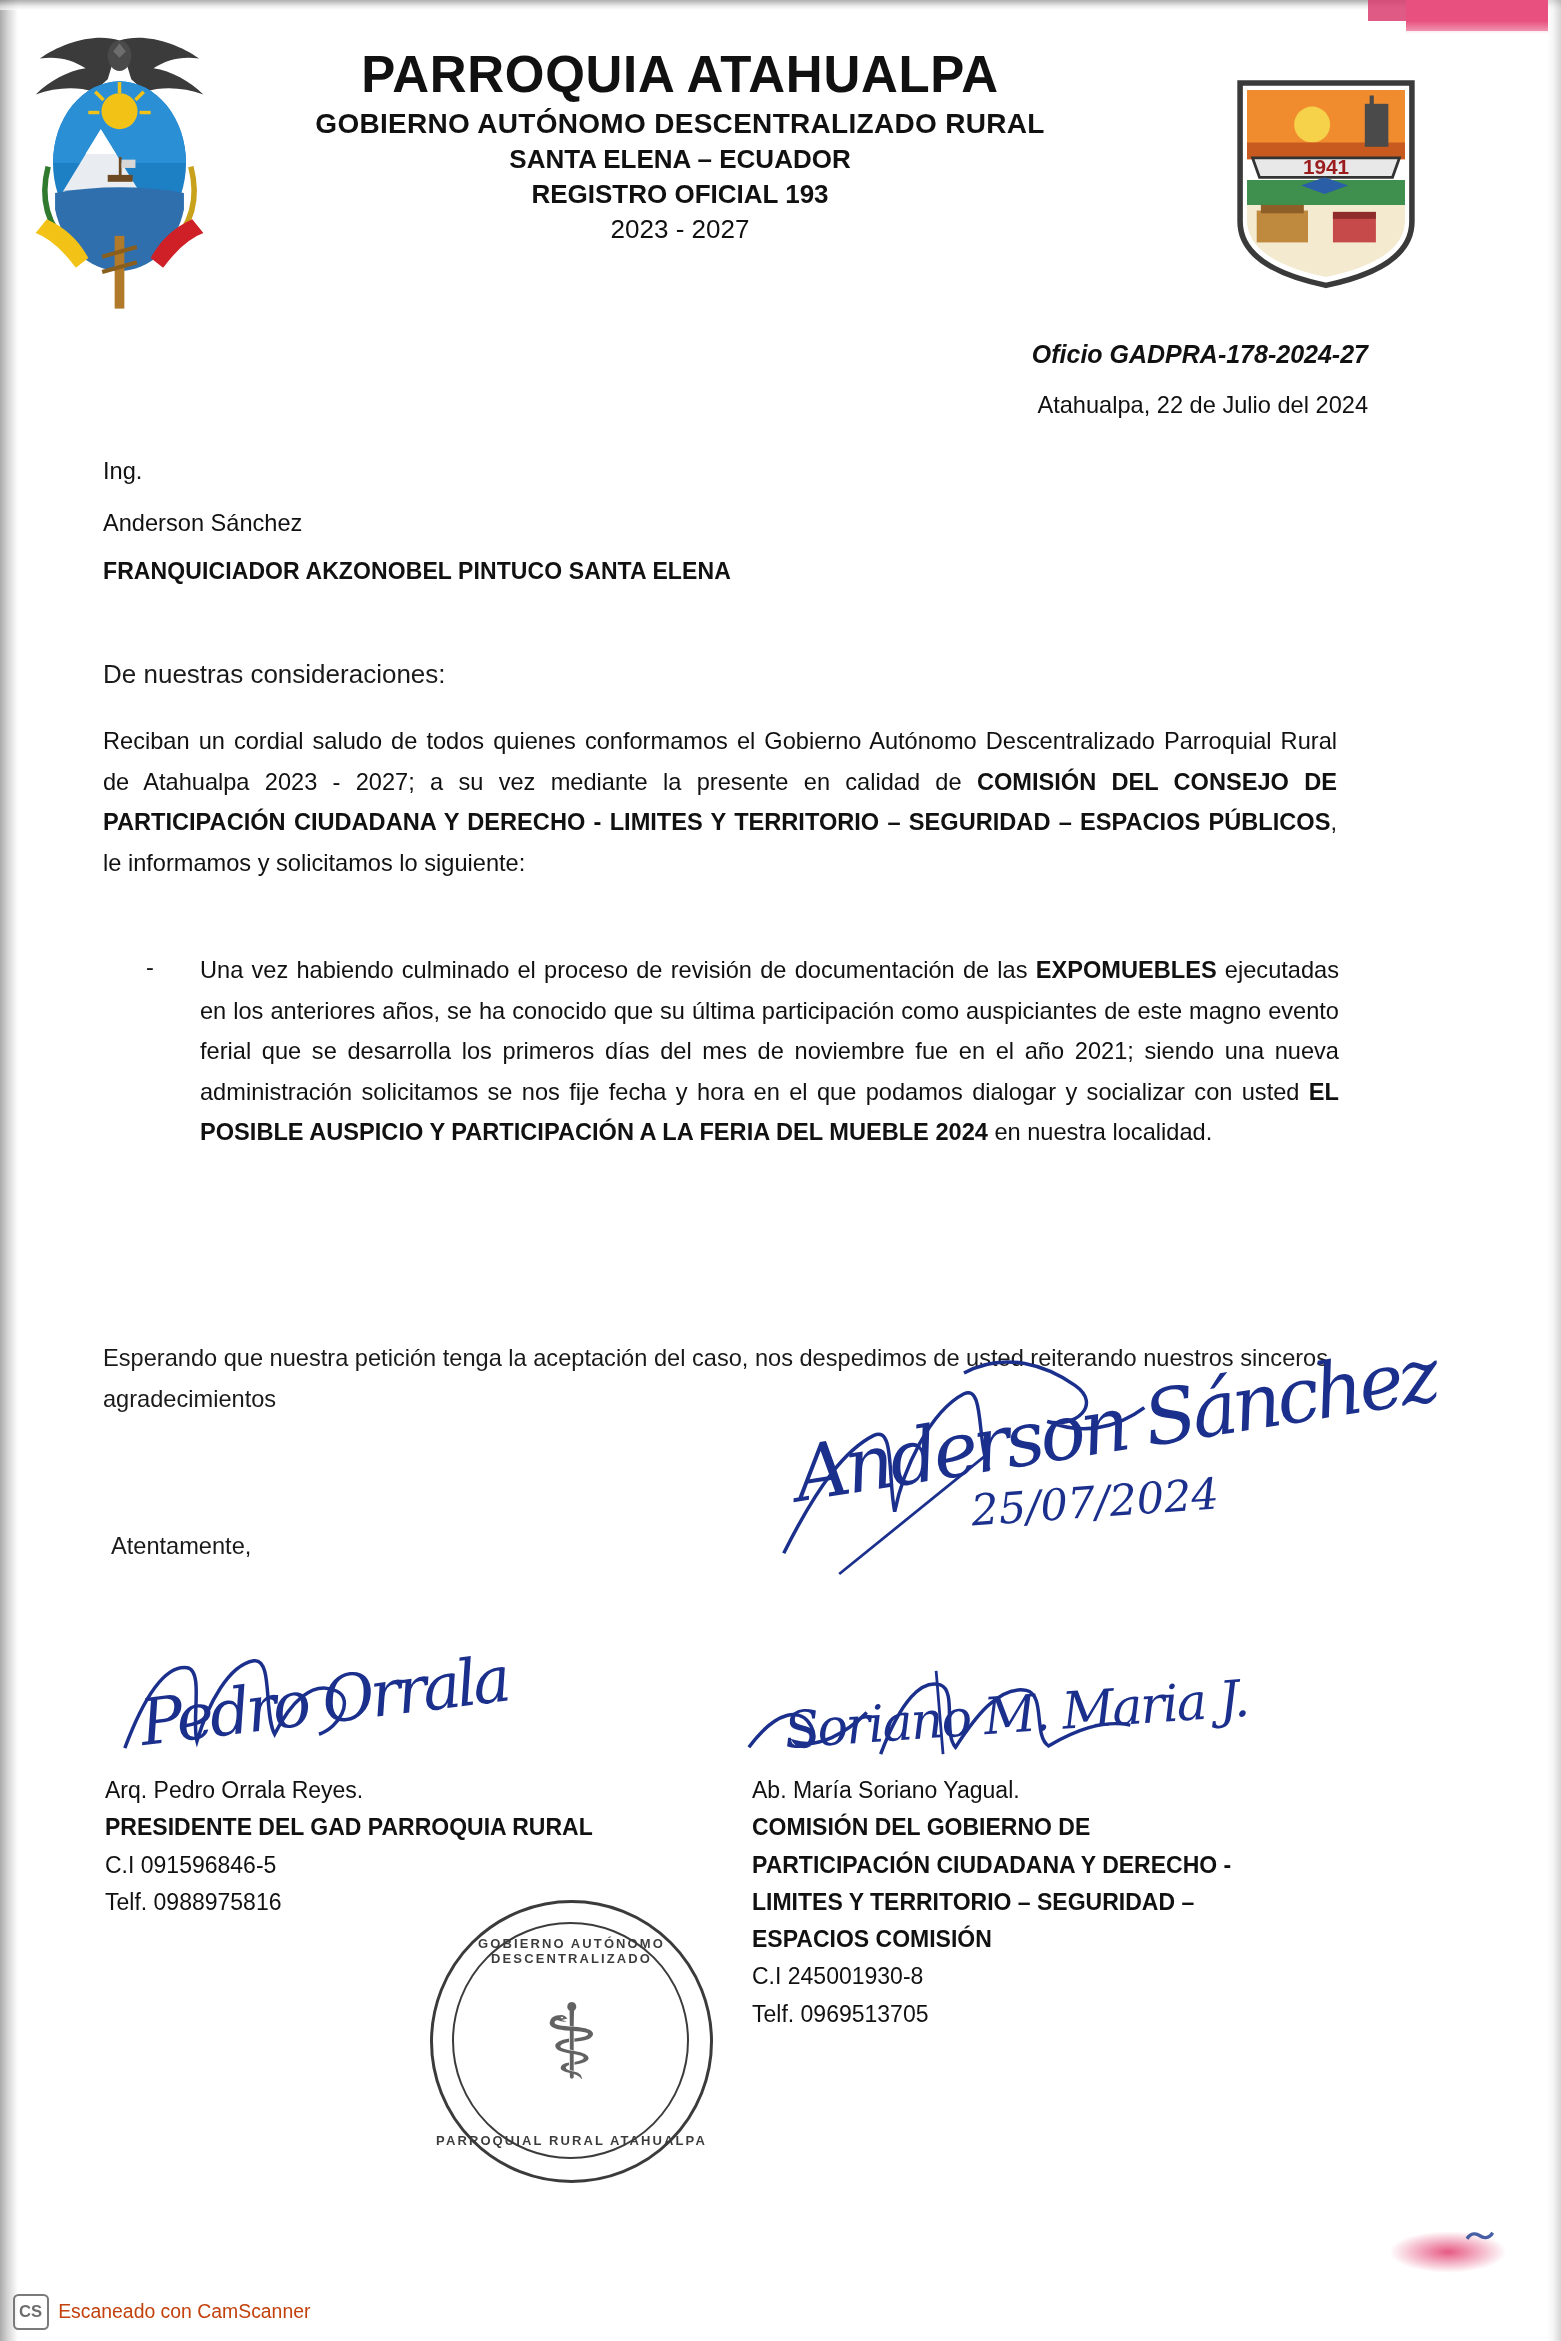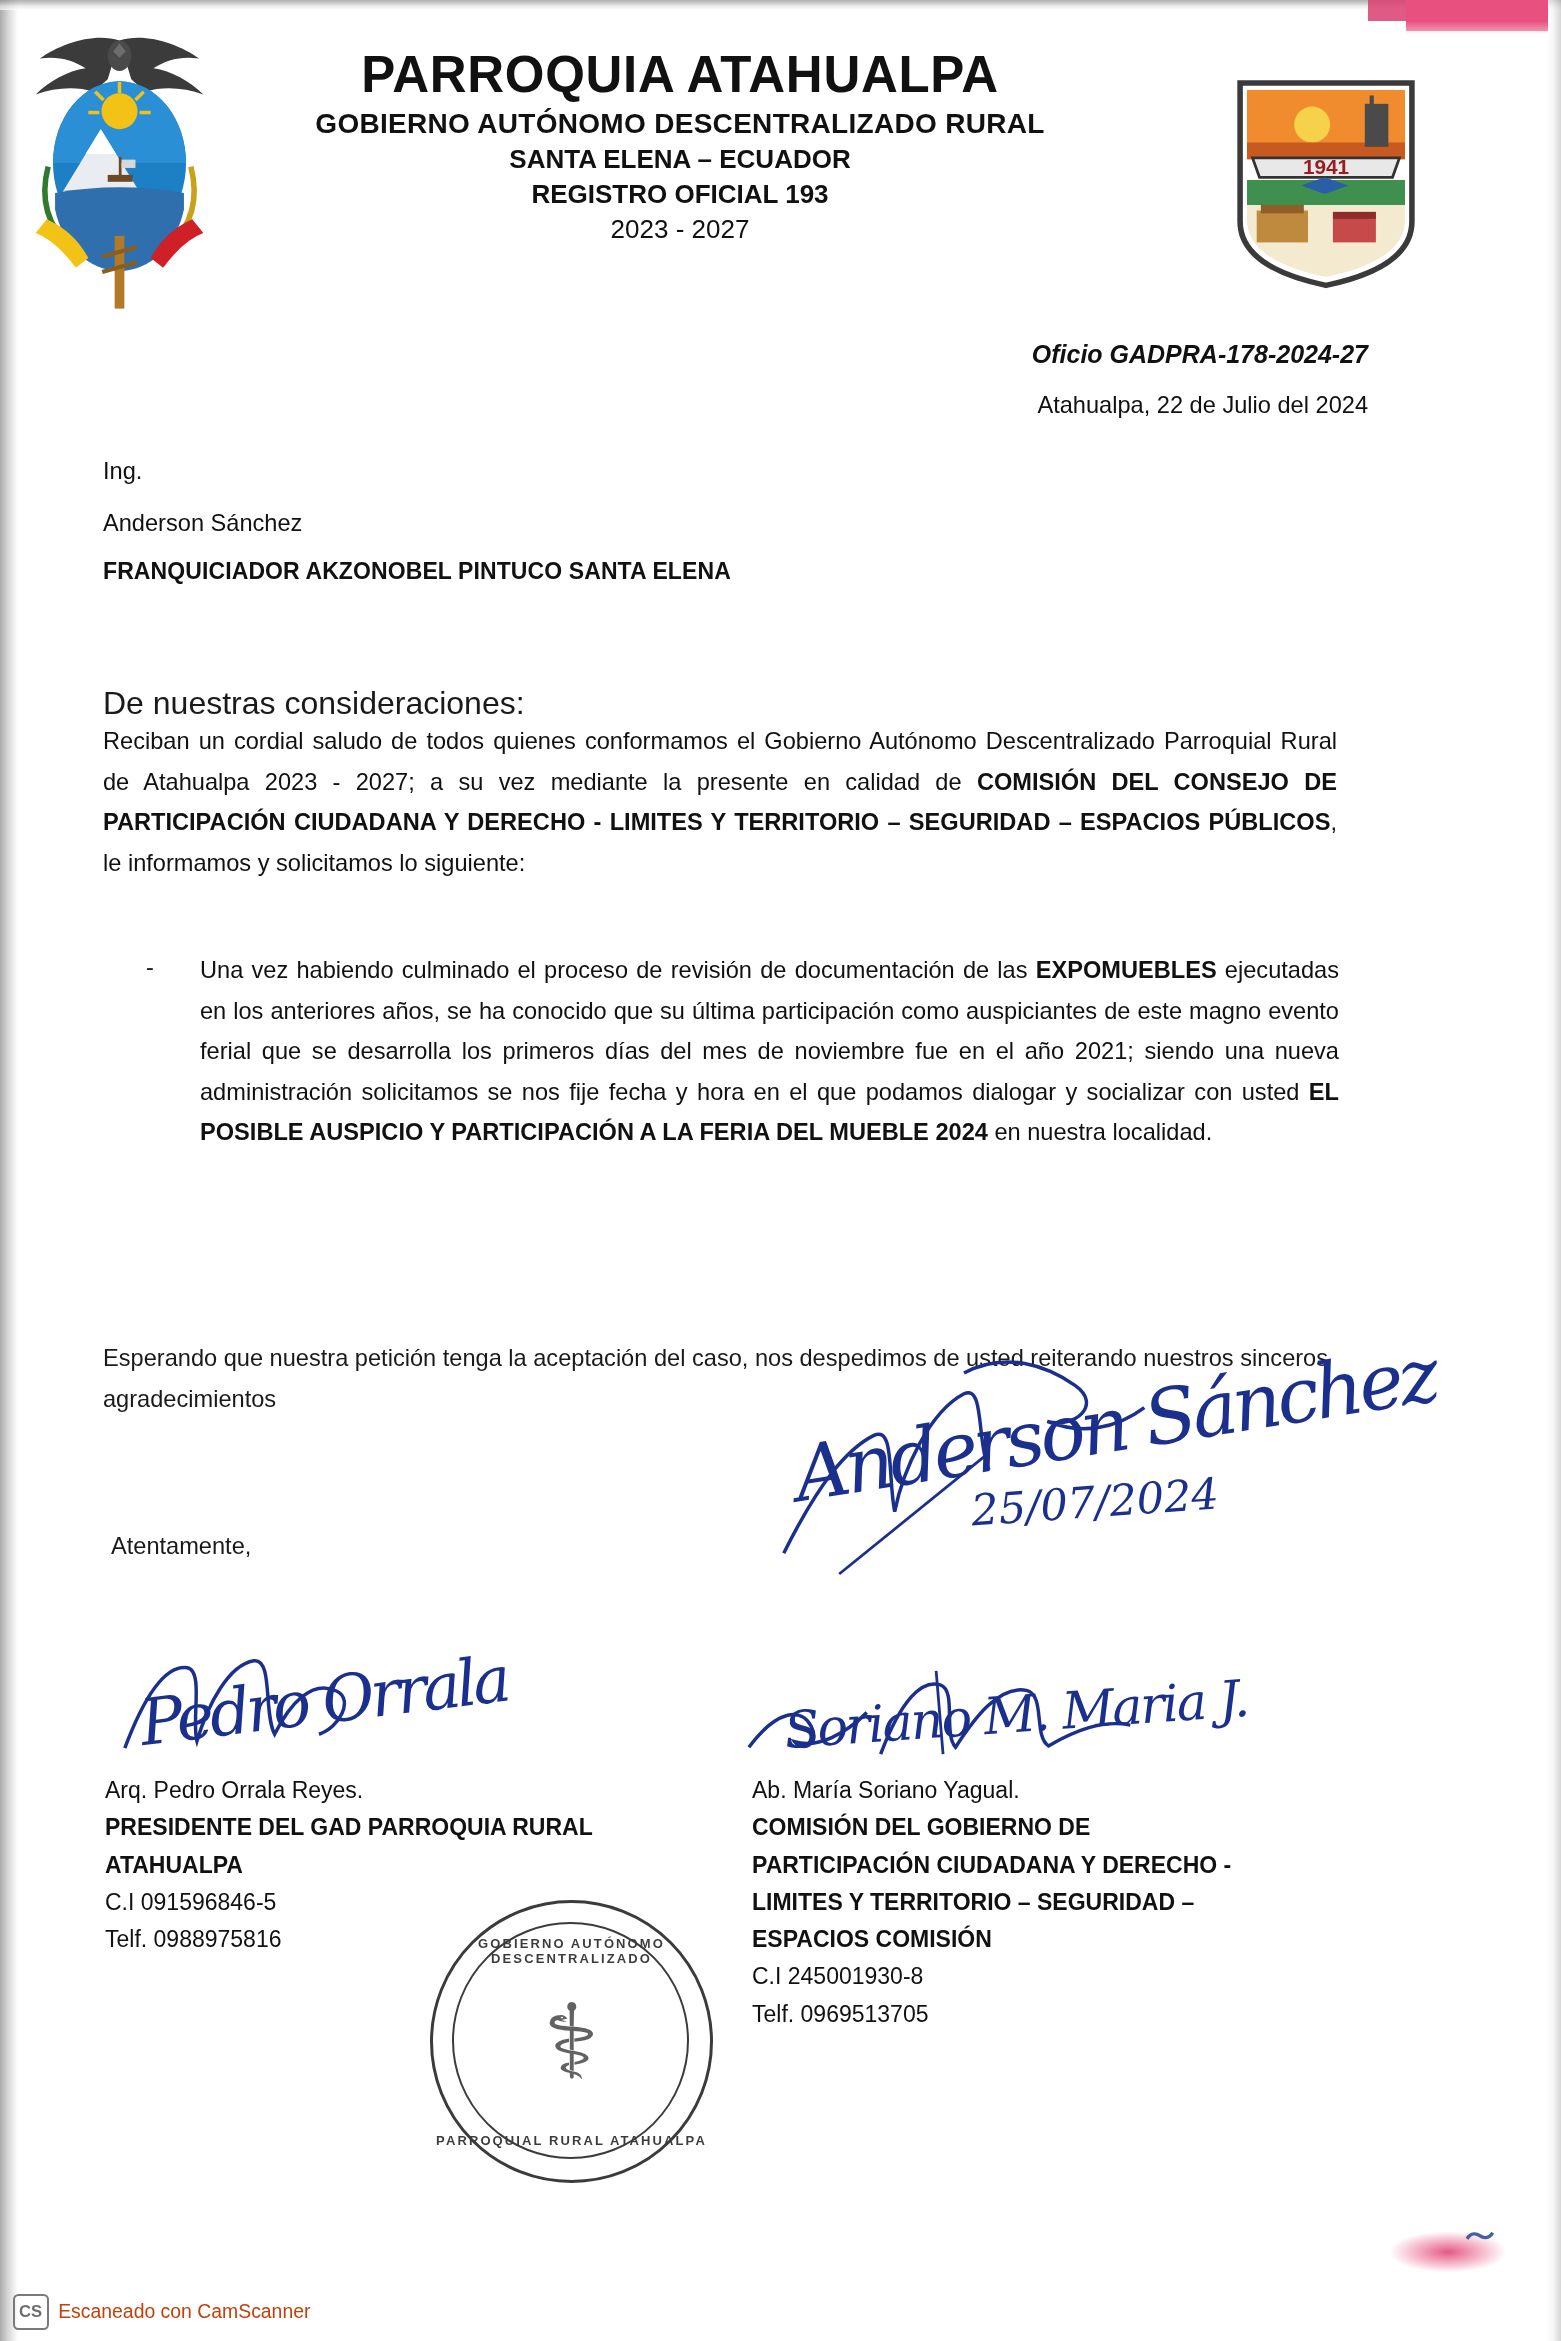--- a/index.html
+++ b/index.html
@@ -156,22 +156,21 @@
   .addr-name { top: 510px; }
   .addr-role {
     top: 558px;
     font-weight: bold;
     font-size: 23px;
     letter-spacing: 0.1px;
   }
   .salutation {
     position: absolute;
     left: 103px; top: 659px;
-    font-size: 32px;
-    margin-top: 26px;
+    font-size: 26px;
   }
   .para {
     position: absolute;
     left: 103px;
     width: 1234px;
     font-size: 23.6px;
     line-height: 1.72;
     text-align: justify;
     color: #111;
   }
@@ -455,21 +454,20 @@
   <svg class="hand" style="left:735px; top:1664px; width:430px; height:118px;" viewBox="0 0 620 170">
     <path d="M20 120 C60 66 96 62 110 90 C124 118 96 126 86 112 C120 122 160 100 190 70" stroke="#1b2f8c" stroke-width="5" fill="none"></path>
     <path d="M210 130 C240 50 270 22 296 30 C320 38 300 100 318 120 C344 80 380 30 420 38 C448 44 430 104 452 118
              C490 96 530 80 570 88" stroke="#1b2f8c" stroke-width="5" fill="none"></path>
     <path d="M290 10 L300 130" stroke="#1b2f8c" stroke-width="4" fill="none"></path>
   </svg>
 
   <div class="sig-left">
     <div class="sig-line">Arq. Pedro Orrala Reyes.</div>
     <div class="sig-bold">PRESIDENTE DEL GAD PARROQUIA RURAL</div>
-    <div class="sig-bold">ATAHUALPA</div>
     <div class="sig-line">C.I 091596846-5</div>
     <div class="sig-line">Telf. 0988975816</div>
   </div>
 
   <div class="sig-right">
     <div class="sig-line">Ab. María Soriano Yagual.</div>
     <div class="sig-bold">COMISIÓN DEL GOBIERNO DE</div>
     <div class="sig-bold">PARTICIPACIÓN CIUDADANA Y DERECHO -</div>
     <div class="sig-bold">LIMITES Y TERRITORIO – SEGURIDAD –</div>
     <div class="sig-bold">ESPACIOS COMISIÓN</div>

